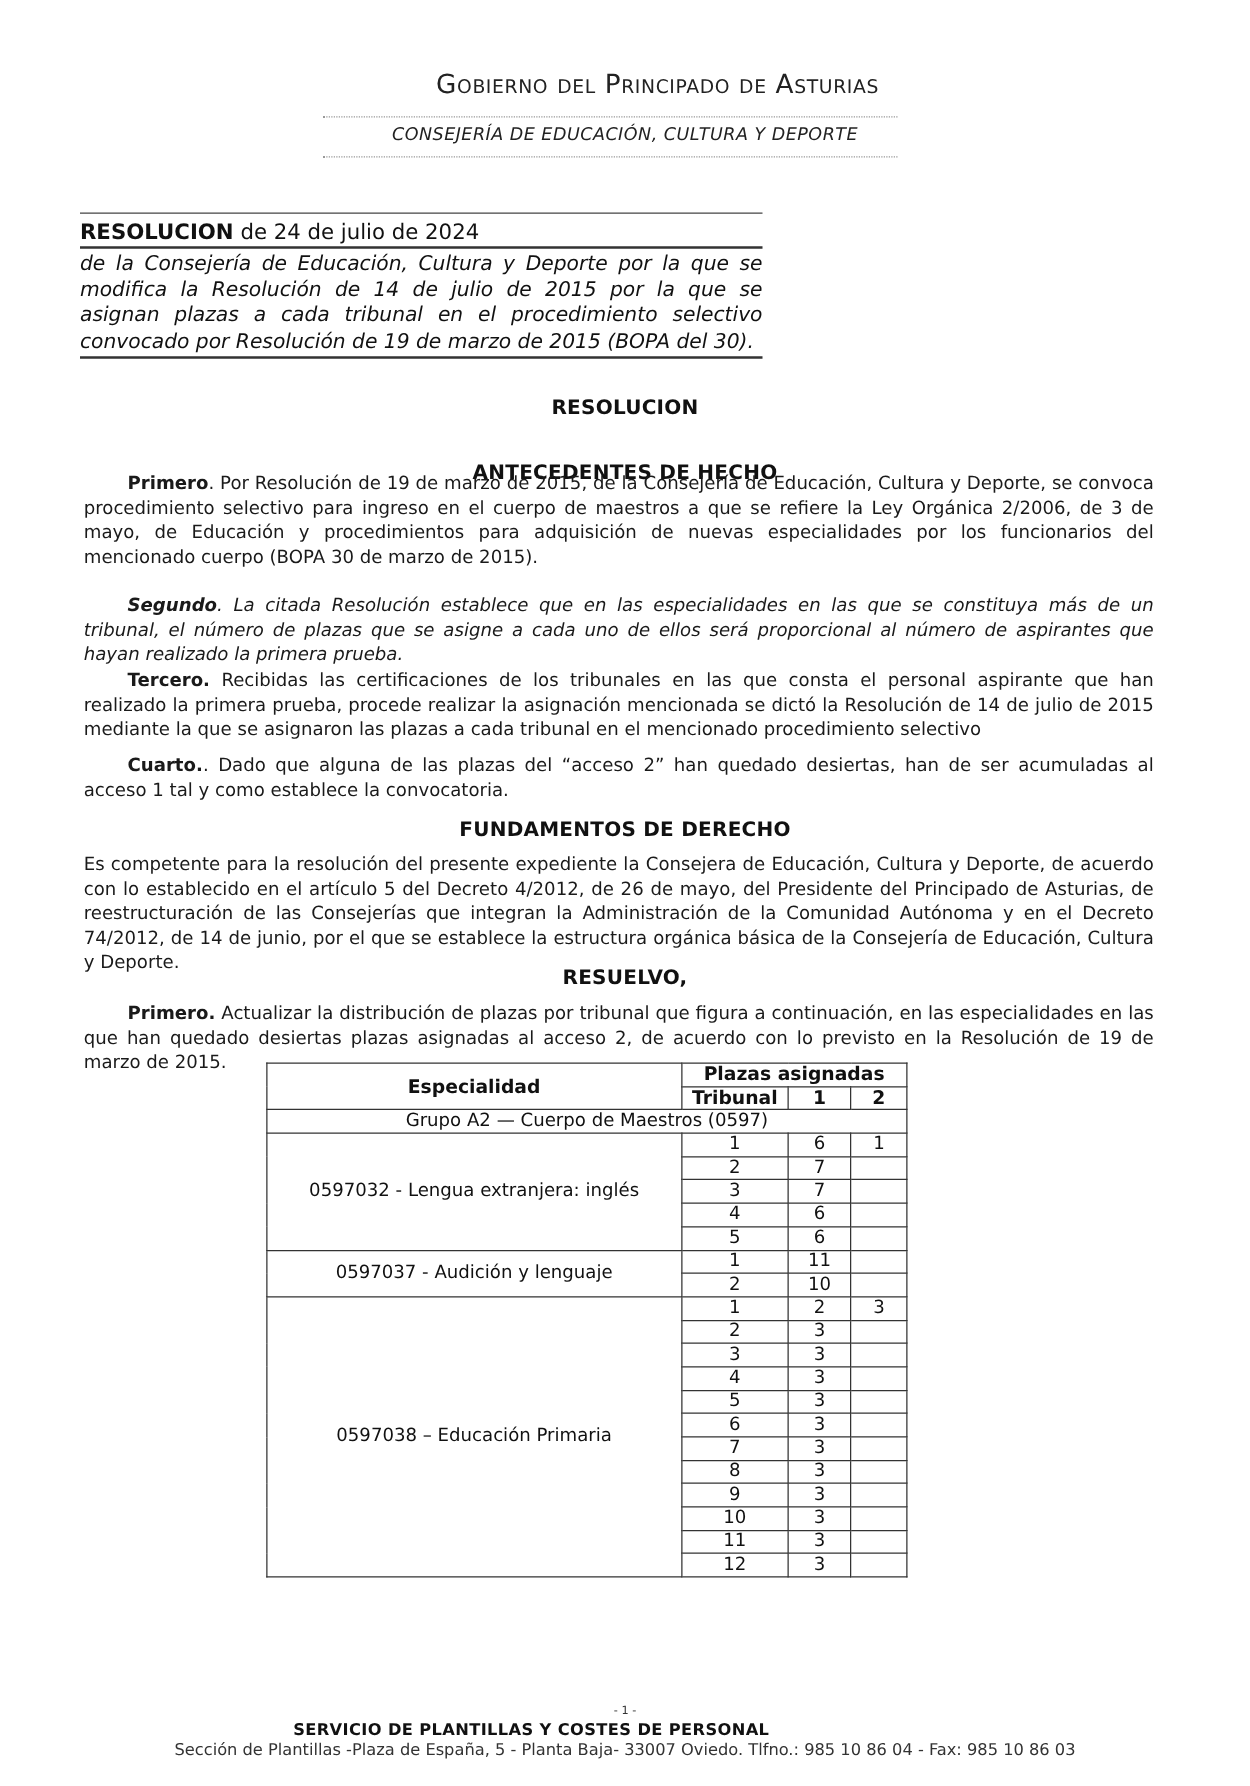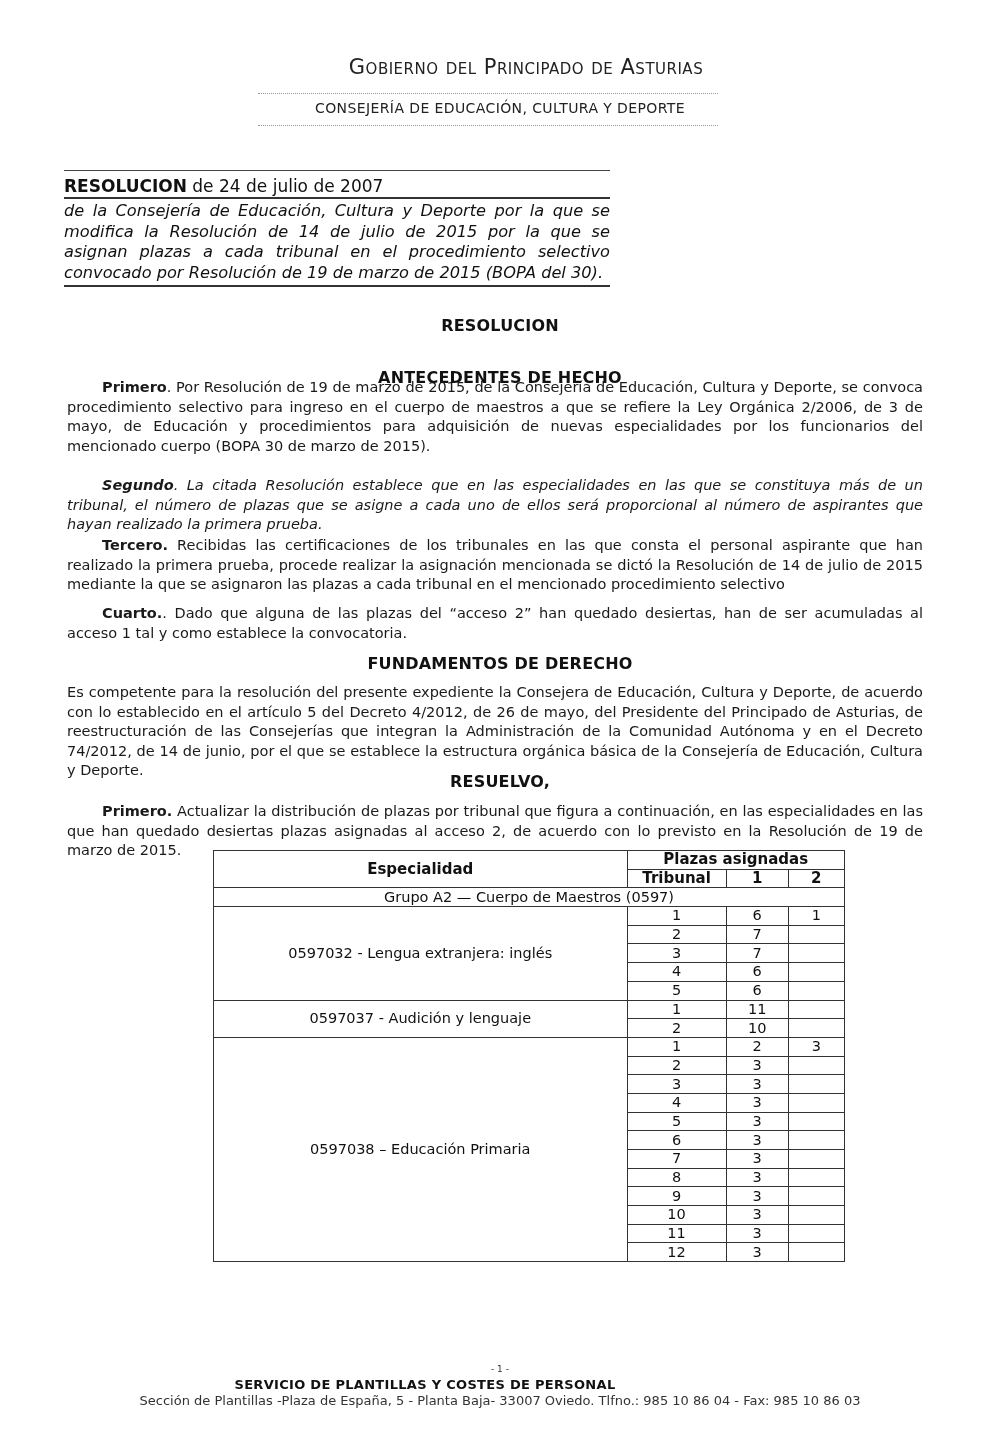--- a/index.html
+++ b/index.html
@@ -3,35 +3,35 @@
 <meta charset="utf-8">
 <style>
   html, body { margin: 0; padding: 0; background: #ffffff; }
   body { width: 1000px; height: 1429px; position: relative; overflow: hidden; color: #111; font-family: "DejaVu Sans", sans-serif; }
   .page { position: absolute; left: 0; top: 0; width: 1000px; height: 1429px; }
 
   .gov-title { position: absolute; top: 55px; left: 0; width: 1000px; text-align: center; font-family: "DejaVu Sans", sans-serif; font-size: 21px; letter-spacing: 0.5px; color: #222; font-variant: small-caps; margin-left: 26px; }
   .dotline { position: absolute; left: 258px; width: 460px; border-top: 1px dotted #999; }
   .dotline.d1 { top: 93px; }
   .dotline.d2 { top: 125px; }
-  .consejeria { position: absolute; top: 100px; left: 0; width: 1000px; text-align: center; font-size: 14px; color: #222; letter-spacing: 0.4px; }
+  .consejeria { position: absolute; top: 100px; left: 0; width: 1000px; text-align: center; font-size: 14px; color: #222; letter-spacing: 0.4px; font-style: italic; }
 
   .res-box { position: absolute; left: 64px; top: 170px; width: 546px; }
   .res-box .rule { border-top: 1px solid #444; }
   .res-box .rule.thick { border-top: 2px solid #333; }
   .res-head { font-size: 17px; padding: 4px 0 0 0; height: 22px; line-height: 22px; }
   .res-head b { font-weight: bold; }
   .res-sub { font-style: italic; font-size: 16.2px; line-height: 20.5px; text-align: justify; padding: 2px 0 2px 0; }
 
   .h-center { position: absolute; left: 0; width: 1000px; text-align: center; font-weight: bold; font-size: 16px; letter-spacing: 0.2px; }
 
   .para { position: absolute; left: 67px; width: 856px; font-size: 14.5px; line-height: 19.5px; text-align: justify; color: #1a1a1a; }
   .para b { font-weight: bold; margin-left: 35px; }
 
-  table.plazas { position: absolute; left: 213px; top: 850px; width: 632px; border-collapse: collapse; font-size: 14.5px; }
+  table.plazas { position: absolute; left: 213px; top: 850px; width: 513px; border-collapse: collapse; font-size: 14.5px; }
   table.plazas td, table.plazas th { border: 1px solid #333; padding: 0; height: 17.7px; line-height: 17px; text-align: center; }
   table.plazas th { font-weight: bold; font-size: 15px; }
   table.plazas .esp-col { width: 367px; }
   table.plazas .trib-col { width: 88px; }
   table.plazas .c1-col { width: 55px; }
   table.plazas .c2-col { width: 50px; }
 
   .footer-page { position: absolute; top: 1364px; left: 0; width: 1000px; text-align: center; font-size: 9px; color: #333; }
   .footer-title { position: absolute; top: 1377px; left: 0; width: 850px; text-align: center; font-weight: bold; font-size: 13px; letter-spacing: 0.3px; }
   .footer-addr { position: absolute; top: 1393px; left: 0; width: 1000px; text-align: center; font-size: 13px; color: #333; }
@@ -41,21 +41,21 @@
 
 <div class="page">
 
   <div class="gov-title">Gobierno del Principado de Asturias</div>
   <div class="dotline d1"></div>
   <div class="consejeria">CONSEJERÍA DE EDUCACIÓN, CULTURA Y DEPORTE</div>
   <div class="dotline d2"></div>
 
   <div class="res-box">
     <div class="rule"></div>
-    <div class="res-head"><b>RESOLUCION</b><span> de 24 de julio de 2007</span></div>
+    <div class="res-head"><b>RESOLUCION</b><span> de 24 de julio de 2024</span></div>
     <div class="rule thick"></div>
     <div class="res-sub">de la Consejería de Educación, Cultura y Deporte por la que se modifica la Resolución de 14 de julio de 2015 por la que se asignan plazas a cada tribunal en el procedimiento selectivo convocado por Resolución de 19 de marzo de 2015 (BOPA del 30).</div>
     <div class="rule thick"></div>
   </div>
 
   <div class="h-center" style="top:316px;">RESOLUCION</div>
   <div class="h-center" style="top:348px;margin-top:20px;">ANTECEDENTES DE HECHO</div>
 
   <div class="para" style="top:378px;"><b>Primero</b><span>. Por Resolución de 19 de marzo de 2015, de la Consejería de Educación, Cultura y Deporte, se convoca procedimiento selectivo para ingreso en el cuerpo de maestros a que se refiere la Ley Orgánica 2/2006, de 3 de mayo, de Educación y procedimientos para adquisición de nuevas especialidades por los funcionarios del mencionado cuerpo (BOPA 30 de marzo de 2015).</span></div>
 

